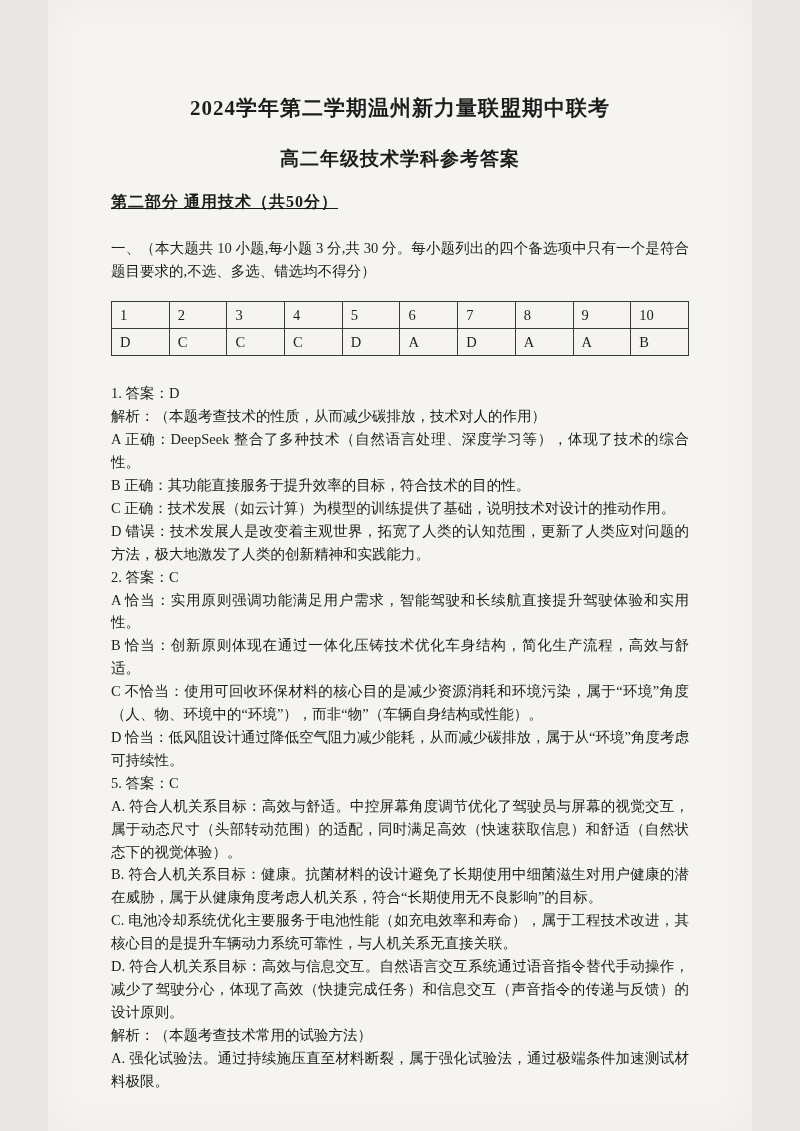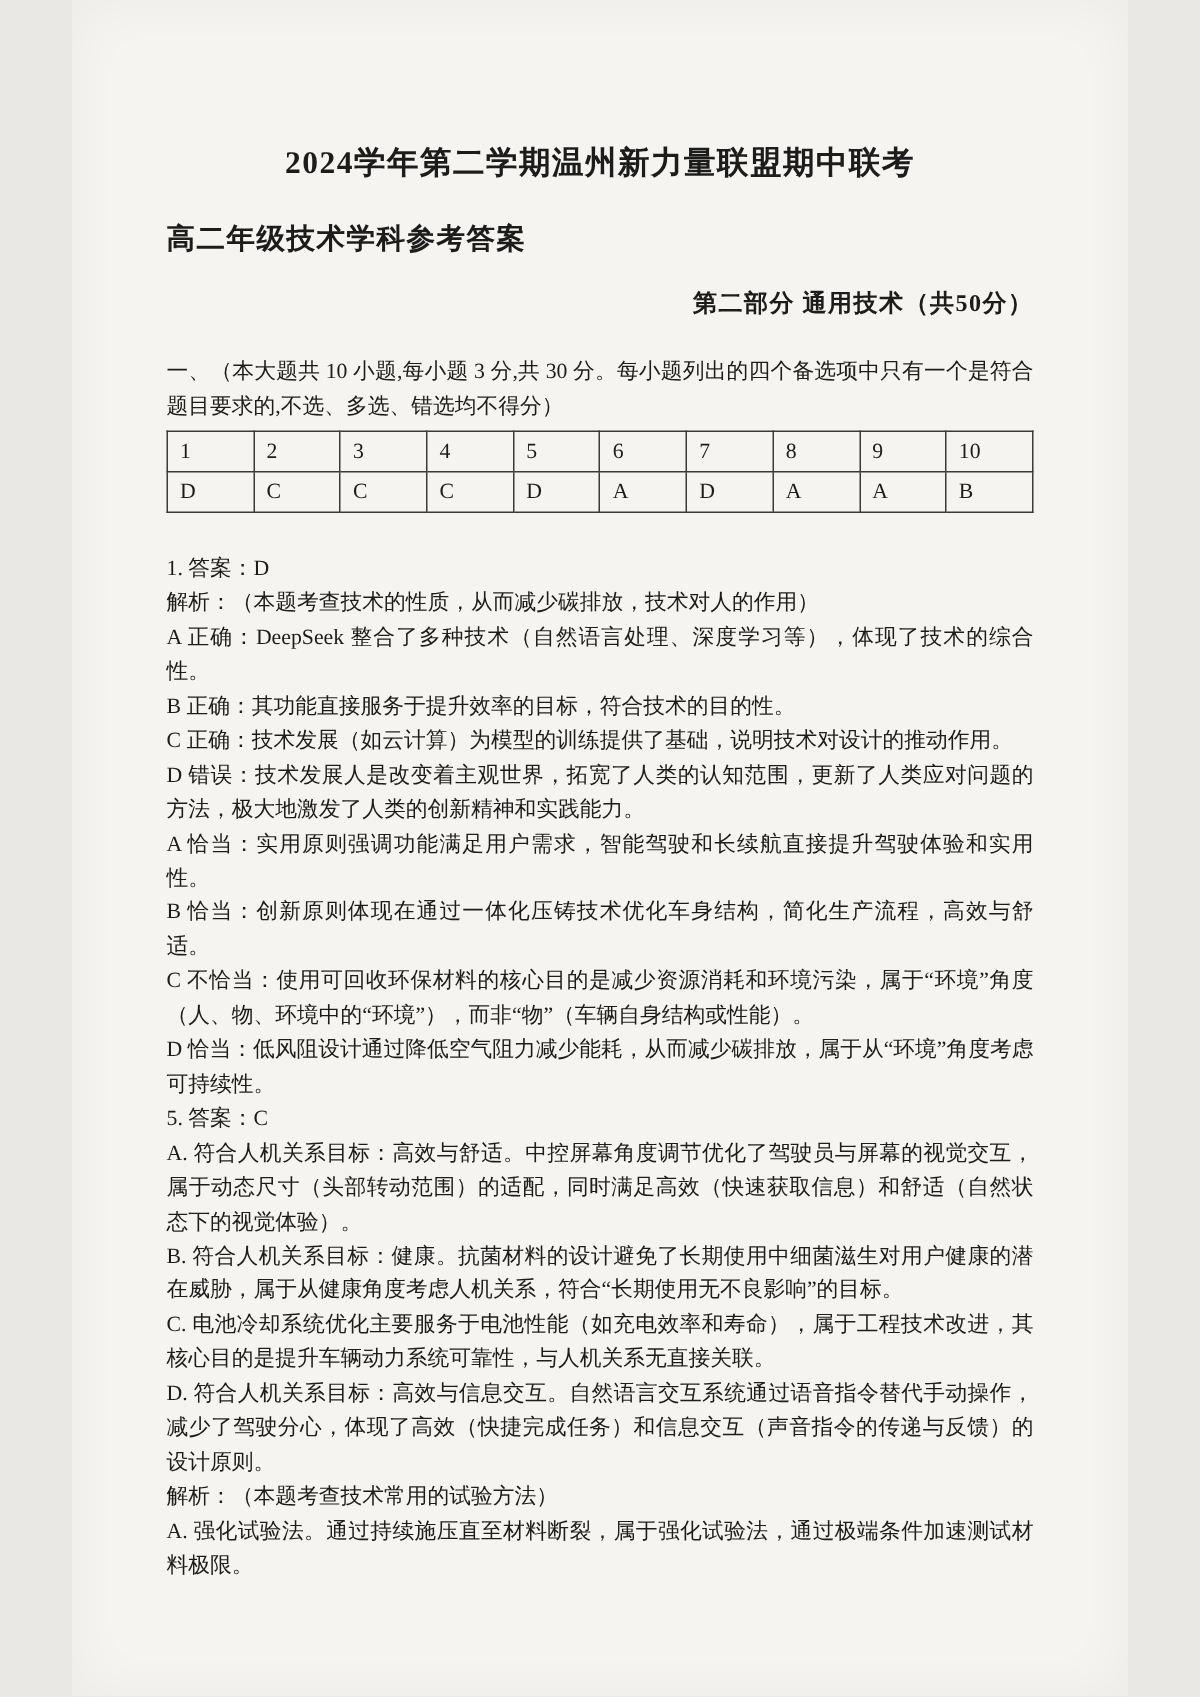--- a/index.html
+++ b/index.html
@@ -27,36 +27,37 @@
   .doc-title {
     font-size: 21px;
     font-weight: bold;
     text-align: center;
     margin: 0 0 24px 0;
     letter-spacing: 1px;
   }
   .doc-subtitle {
     font-size: 19px;
     font-weight: bold;
-    text-align: left;
+    text-align: center;
     margin: 0 0 20px 0;
     letter-spacing: 1px;
   }
   .doc-section {
     font-size: 16px;
     font-weight: bold;
-    text-align: right;
+    text-align: left;
     margin: 0 0 24px 0;
     letter-spacing: 1px;
+    text-decoration: underline;
   }
   .intro {
     font-size: 14.5px;
     line-height: 1.6;
     text-align: justify;
-    margin: 0 0 4px 0;
+    margin: 0 0 18px 0;
   }
   table.answer-table {
     width: 100%;
     border-collapse: collapse;
     table-layout: fixed;
     font-size: 14.5px;
     margin: 0 0 26px 0;
   }
   table.answer-table td {
     border: 1px solid #3a3a3a;
@@ -113,20 +114,21 @@
     </tbody>
       </table>
 
     <div class="body-block">
       <p>1. 答案：D</p>
       <p>解析：（本题考查技术的性质，从而减少碳排放，技术对人的作用）</p>
       <p>A 正确：DeepSeek 整合了多种技术（自然语言处理、深度学习等），体现了技术的综合性。</p>
       <p>B 正确：其功能直接服务于提升效率的目标，符合技术的目的性。</p>
       <p>C 正确：技术发展（如云计算）为模型的训练提供了基础，说明技术对设计的推动作用。</p>
       <p>D 错误：技术发展人是改变着主观世界，拓宽了人类的认知范围，更新了人类应对问题的方法，极大地激发了人类的创新精神和实践能力。</p>
+      <p>2. 答案：C</p>
       <p>A 恰当：实用原则强调功能满足用户需求，智能驾驶和长续航直接提升驾驶体验和实用性。</p>
       <p>B 恰当：创新原则体现在通过一体化压铸技术优化车身结构，简化生产流程，高效与舒适。</p>
       <p>C 不恰当：使用可回收环保材料的核心目的是减少资源消耗和环境污染，属于“环境”角度（人、物、环境中的“环境”），而非“物”（车辆自身结构或性能）。</p>
       <p>D 恰当：低风阻设计通过降低空气阻力减少能耗，从而减少碳排放，属于从“环境”角度考虑可持续性。</p>
       <p>5. 答案：C</p>
       <p>A. 符合人机关系目标：高效与舒适。中控屏幕角度调节优化了驾驶员与屏幕的视觉交互，属于动态尺寸（头部转动范围）的适配，同时满足高效（快速获取信息）和舒适（自然状态下的视觉体验）。</p>
       <p>B. 符合人机关系目标：健康。抗菌材料的设计避免了长期使用中细菌滋生对用户健康的潜在威胁，属于从健康角度考虑人机关系，符合“长期使用无不良影响”的目标。</p>
       <p>C. 电池冷却系统优化主要服务于电池性能（如充电效率和寿命），属于工程技术改进，其核心目的是提升车辆动力系统可靠性，与人机关系无直接关联。</p>
       <p>D. 符合人机关系目标：高效与信息交互。自然语言交互系统通过语音指令替代手动操作，减少了驾驶分心，体现了高效（快捷完成任务）和信息交互（声音指令的传递与反馈）的设计原则。</p>
       <p>解析：（本题考查技术常用的试验方法）</p>

